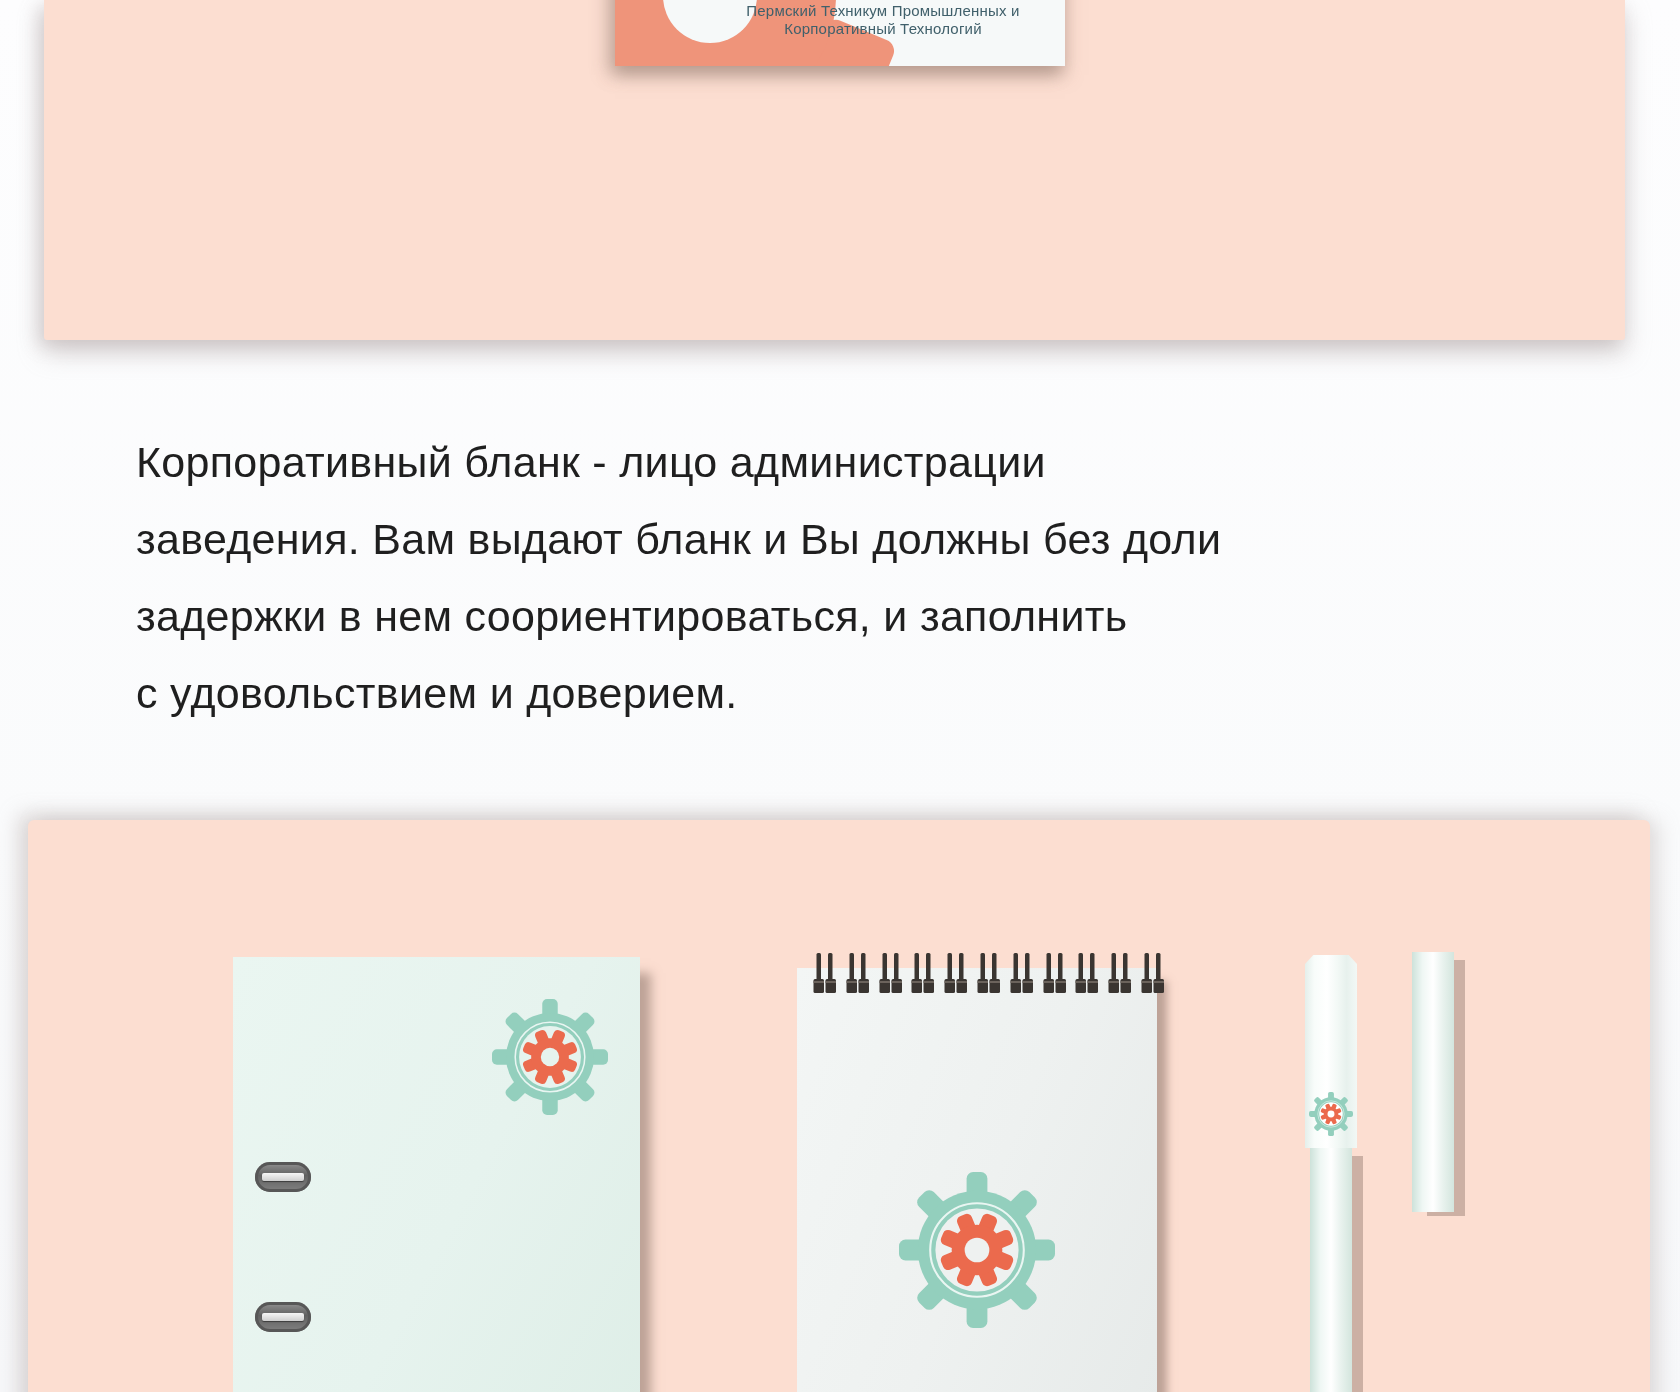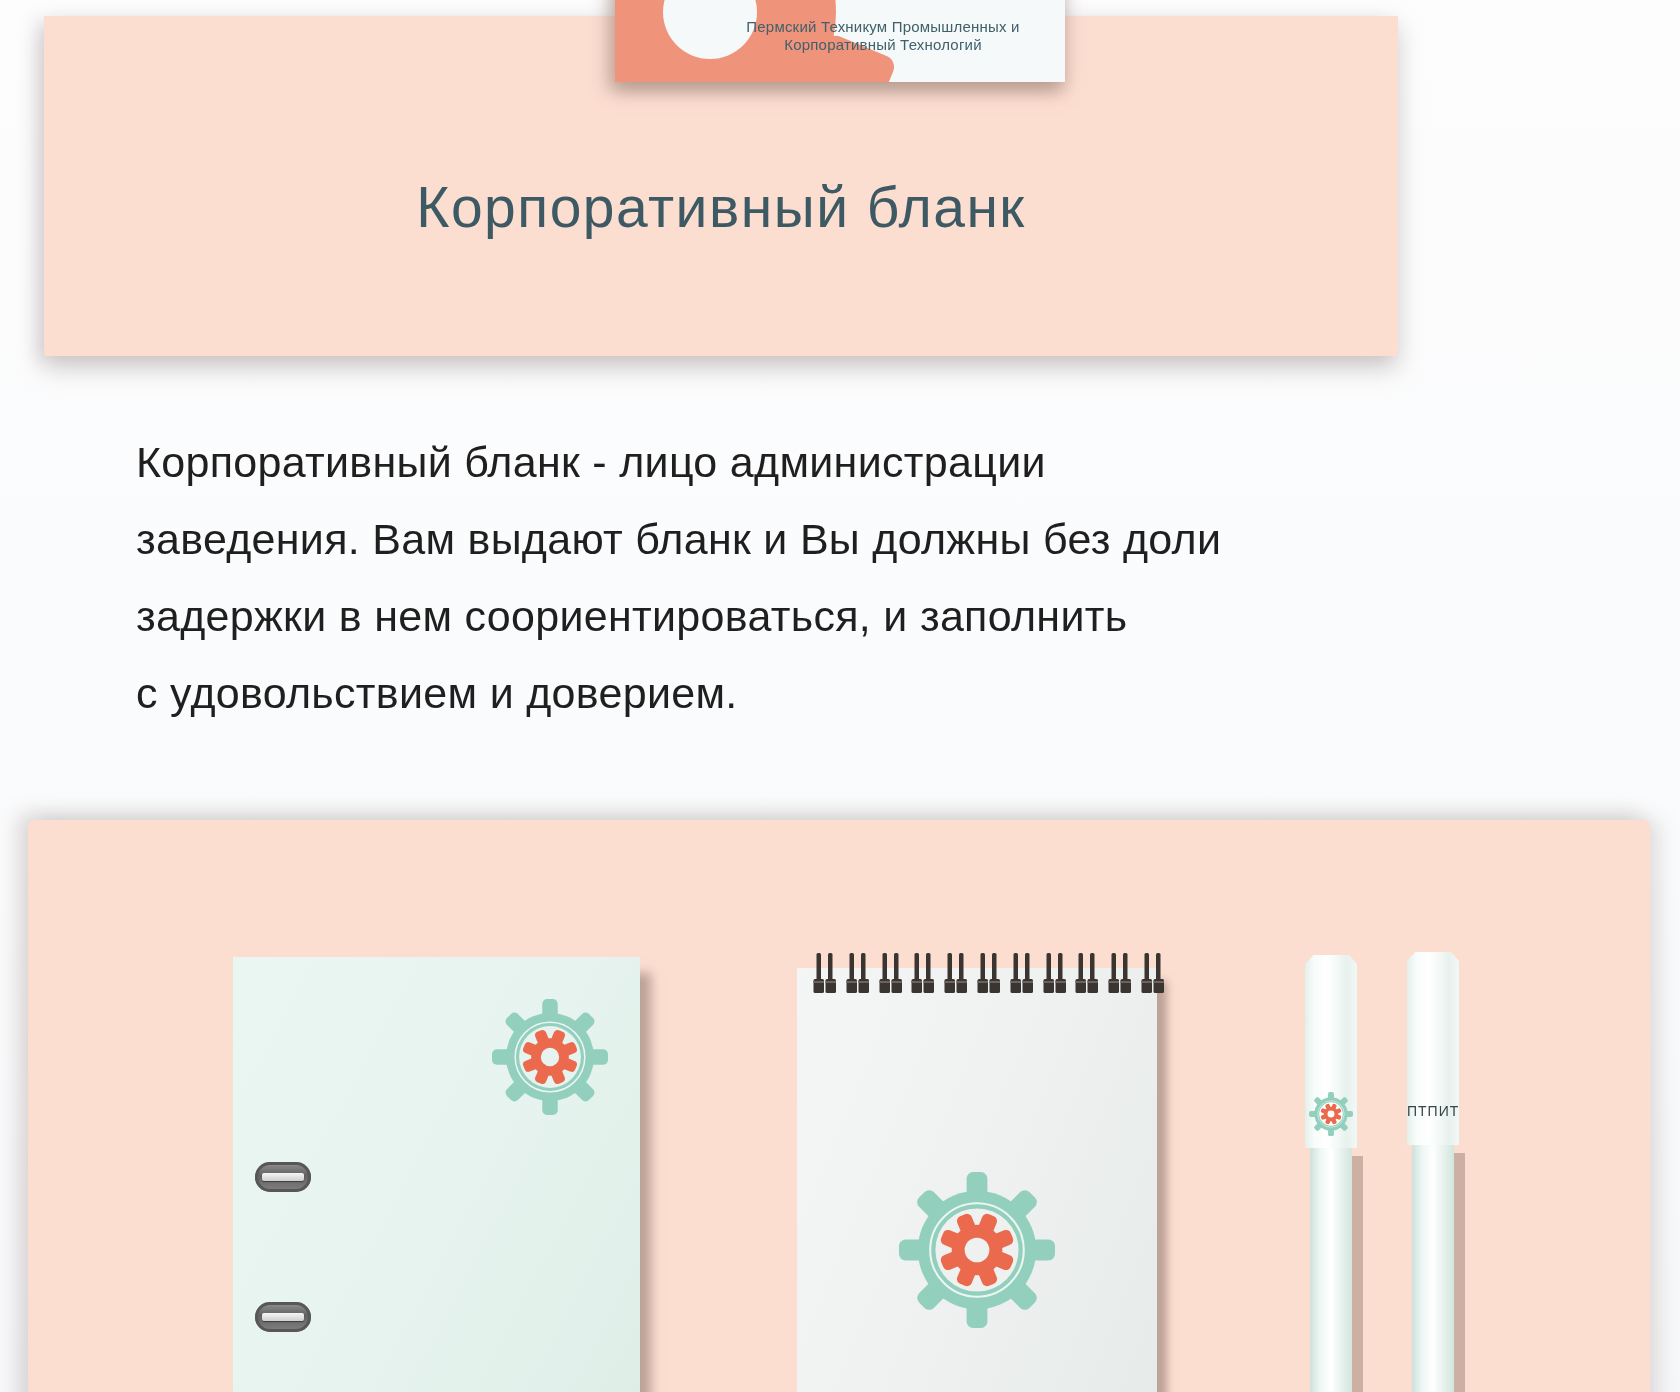--- a/index.html
+++ b/index.html
@@ -10,21 +10,21 @@
   }
   *{margin:0;padding:0;box-sizing:border-box;}
   html,body{width:1680px;height:1392px;overflow:hidden;}
   body{
     position:relative;
     font-family:"Liberation Sans", sans-serif;
     background:linear-gradient(180deg,#fdfdfe 0%,#fafbfc 60%,#f7f8fa 100%);
   }
   
   .top-banner{
-    position:absolute;left:44px;top:16px;width:1354px;height:340px;
+    position:absolute;left:44px;top:0;width:1581px;height:340px;
     background:var(--panel-pink);
     border-radius:0 0 3px 3px;
     box-shadow:0 12px 26px rgba(168,156,154,.42), -6px 6px 18px rgba(168,156,154,.30);
   }
   .logo-card{
     position:absolute;left:571px;top:-40px;width:450px;height:106px;
     background:var(--card-bg);
     overflow:hidden;
     box-shadow:0 9px 16px rgba(150,124,112,.5), -8px 8px 16px rgba(150,124,112,.35);
   }
@@ -149,21 +149,20 @@
         <rect x="-27" y="-192" width="54" height="74" rx="12" transform="rotate(315)"></rect>
         <circle r="126"></circle>
       </g>
       <circle r="47" fill="var(--card-bg)"></circle>
     </svg>
     <div class="org-name">
       <div>Пермский Техникум Промышленных и</div>
       <div>Корпоративный Технологий</div>
     </div>
   </div>
-  <h1 class="page-title">Корпоративный бланк</h1>
 </section>
 
 <p class="intro">Корпоративный бланк - лицо администрации
 заведения. Вам выдают бланк и Вы должны без доли
 задержки в нем соориентироваться, и заполнить
 с удовольствием и доверием.</p>
 
 <section class="bottom-panel">
 
   <div class="folder">
@@ -317,19 +316,16 @@
   <div class="pen pen1">
     <div class="cap">
       <svg class="pen-gear" viewBox="0 0 120 120" style="--outer:var(--gear-teal);--inner:var(--gear-coral);--hole:#ffffff;">
         <use href="#gear-logo"></use>
       </svg>
     </div>
     <div class="barrel"></div>
   </div>
 
   <div class="pen pen2">
-    <div class="cap">
-      <span class="pen-label">ПТПИТ</span>
-    </div>
     <div class="barrel"></div>
   </div>
 
 </section>
 
 </body></html>

